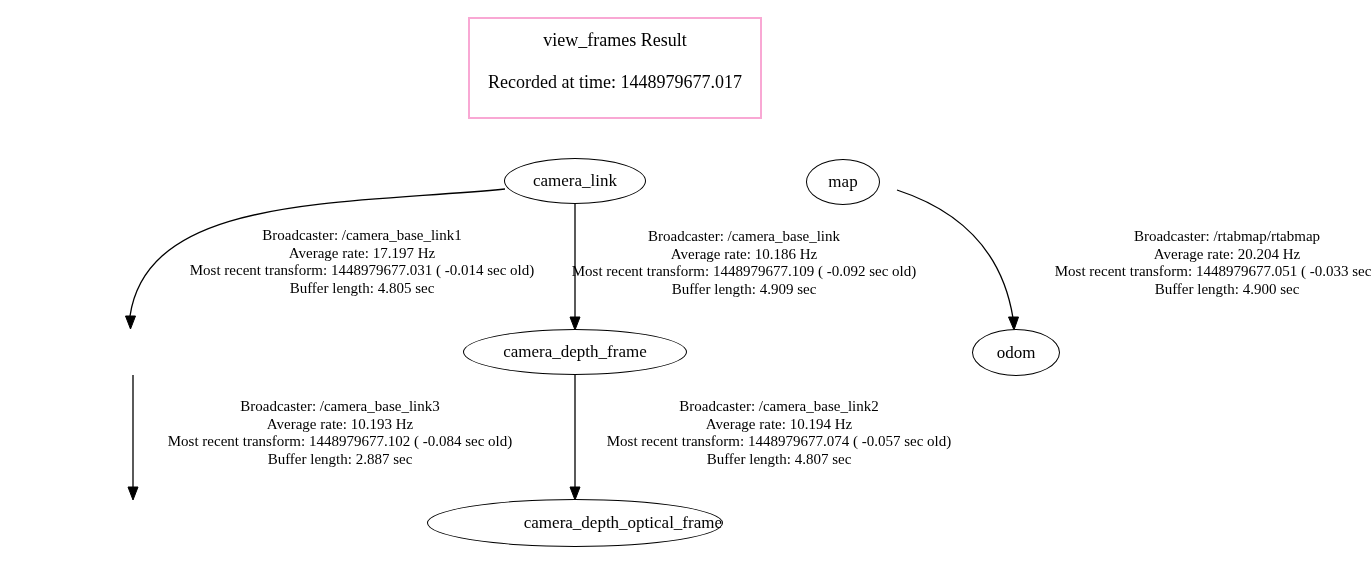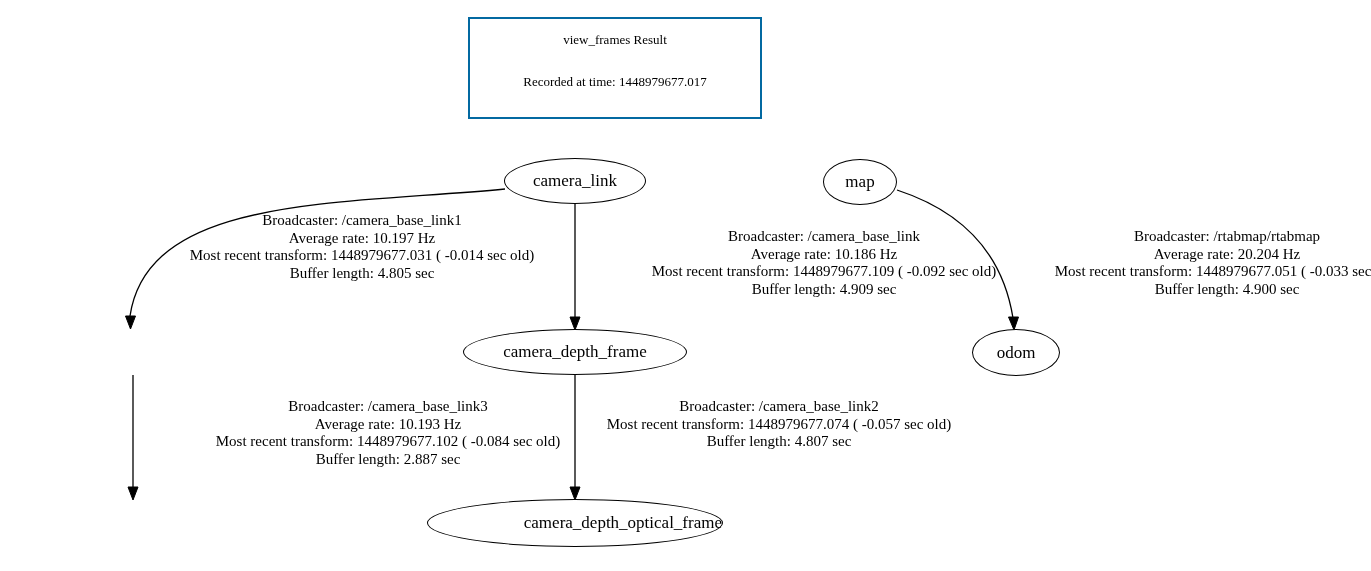--- a/index.html
+++ b/index.html
@@ -21,23 +21,23 @@
     position: absolute;
     left: 0;
     top: 0;
   }
   .titlebox {
     position: absolute;
     left: 468px;
     top: 17px;
     width: 290px;
     height: 98px;
-    border: 2px solid #0369a1;
+    border: 2px solid #f9a8d4;
     text-align: center;
-    font-size: 13px;
+    font-size: 18px;
     line-height: 18px;
   }
   .titlebox .line1 { margin-top: 12px; }
   .titlebox .line2 { margin-top: 24px; }
   .node {
     position: absolute;
     border: 1.4px solid #000000;
     border-radius: 50%;
     display: flex;
     align-items: center;
@@ -80,65 +80,66 @@
 
   <div class="titlebox">
     <div class="line1">view_frames Result</div>
     <div class="line2">Recorded at time: 1448979677.017</div>
   </div>
 
   <div class="node" style="left:504px; top:158px; width:142px; height:46px;">
     <span>camera_link</span>
   </div>
 
-  <div class="node" style="left:823px; top:159px; width:74px; height:46px;">
+  <div class="node" style="left:806px; top:159px; width:74px; height:46px;">
     <span>map</span>
   </div>
 
 
   <div class="node" style="left:463px; top:329px; width:224px; height:46px;justify-content:center;">
     <span>camera_depth_frame</span>
   </div>
 
   <div class="node" style="left:972px; top:329px; width:88px; height:47px;text-align:center;">
     <span>odom</span>
   </div>
 
 
   <div class="node" style="left:427px; top:499px; width:296px; height:48px;justify-content:flex-end;">
     <span>camera_depth_optical_frame</span>
   </div>
 
-  <div class="edge-label" style="left:362px; top:212px;">
+  <div class="edge-label" style="left:362px; top:227px;">
     <div>Broadcaster: /camera_base_link1</div>
-    <div>Average rate: 10.197 Hz</div>
+    <div>Average rate: 17.197 Hz</div>
     <div>Most recent transform: 1448979677.031 ( -0.014 sec old)</div>
     <div>Buffer length: 4.805 sec</div>
   </div>
 
-  <div class="edge-label" style="left:824px; top:228px;font-family:Liberation Serif, serif;">
+  <div class="edge-label" style="left:744px; top:228px;font-family:Liberation Serif, serif;">
     <div>Broadcaster: /camera_base_link</div>
     <div>Average rate: 10.186 Hz</div>
     <div>Most recent transform: 1448979677.109 ( -0.092 sec old)</div>
     <div>Buffer length: 4.909 sec</div>
   </div>
 
   <div class="edge-label" style="left:1227px; top:228px;">
     <div>Broadcaster: /rtabmap/rtabmap</div>
     <div>Average rate: 20.204 Hz</div>
     <div>Most recent transform: 1448979677.051 ( -0.033 sec old)</div>
     <div>Buffer length: 4.900 sec</div>
   </div>
 
-  <div class="edge-label" style="left:340px; top:398px;margin-left:48px;">
+  <div class="edge-label" style="left:340px; top:398px;">
     <div>Broadcaster: /camera_base_link3</div>
     <div>Average rate: 10.193 Hz</div>
     <div>Most recent transform: 1448979677.102 ( -0.084 sec old)</div>
     <div>Buffer length: 2.887 sec</div>
   </div>
 
   <div class="edge-label" style="left:779px; top:398px;">
     <div>Broadcaster: /camera_base_link2</div>
+    <div>Average rate: 10.194 Hz</div>
     <div>Most recent transform: 1448979677.074 ( -0.057 sec old)</div>
     <div>Buffer length: 4.807 sec</div>
   </div>
 
 </div>
 
 </body></html>

